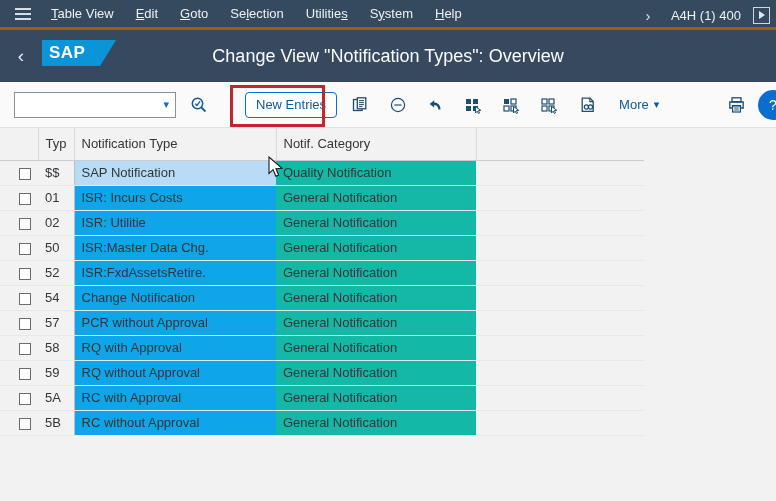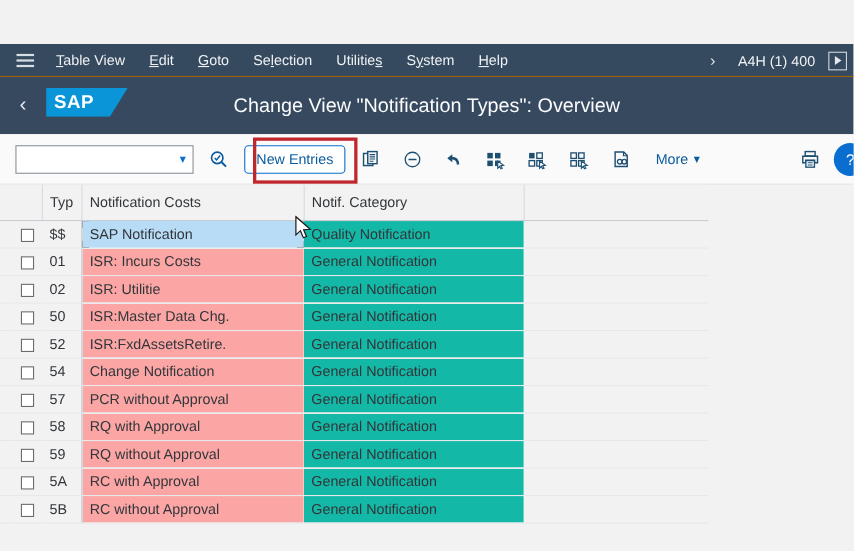--- a/index.html
+++ b/index.html
@@ -11,23 +11,22 @@
     font-family: "Liberation Sans", sans-serif;
     background: #f2f2f2;
   }
 
   
   .menubar {
     height: 30px;
     background: #354a5f;
     display: flex;
     align-items: center;
-    border-bottom: 1px solid #a16207;
+    border-bottom: 3px solid #a16207;
     position: relative;
-    margin-top: 40px;
   }
   .hamburger {
     width: 34px;
     height: 30px;
     display: flex;
     flex-direction: column;
     justify-content: center;
     align-items: center;
     gap: 3px;
     cursor: pointer;
@@ -179,20 +178,21 @@
     border: 1px solid #0a6ed1;
     border-radius: 4px;
     background: #fff;
     color: #0a5b9e;
     font-size: 13px;
     padding: 0 10px;
     display: flex;
     align-items: center;
     cursor: pointer;
     white-space: nowrap;
+    margin-left: 23px;
   }
   .highlight-box {
     position: absolute;
     left: 230px;
     top: 3px;
     width: 95px;
     height: 42px;
     border: 3px solid #c0272d;
     pointer-events: none;
     z-index: 6;
@@ -263,21 +263,21 @@
   .col-pad  { width: 12px; background: #f2f2f2; border-right: none !important; }
   .col-chk  { width: 26px; background: #f2f2f2; }
   .col-typ  { width: 36px; background: #f2f2f2; border-right: 1px solid #b9bec4 !important; }
   .col-name { width: 202px; background: #fff; }
   .col-cat  { width: 200px; background: #fff; }
   .col-rest { background: #f2f2f2; border-right: none !important; }
 
   td.c-pad  { background: #f2f2f2; border-bottom-color: #e0e2e4; }
   td.c-chk  { background: #f2f2f2; border-bottom-color: #e0e2e4; text-align: center; padding: 0; }
   td.c-typ  { background: #f2f2f2; border-right: 1px solid #b9bec4; border-bottom-color: #e0e2e4; }
-  td.c-name { background: #fca5a5; }
+  td.c-name { background: #0ea5e9; }
   td.c-cat  { background: #14b8a6; }
   td.c-rest { background: #f2f2f2; border-bottom-color: #e0e2e4; }
 
   .cbox {
     width: 12px; height: 12px;
     border: 1px solid #6a6d70;
     background: #fff;
     display: inline-block;
     vertical-align: middle;
     cursor: pointer;
@@ -471,21 +471,21 @@
       <col class="col-typ">
       <col class="col-name">
       <col class="col-cat">
       <col class="col-rest">
     </colgroup>
     <thead>
       <tr>
         <th class="col-pad"></th>
         <th class="col-chk"></th>
         <th>Typ</th>
-        <th>Notification Costs</th>
+        <th>Notification Type</th>
         <th>Notif. Category</th>
         <th class="col-rest"></th>
       </tr>
     </thead>
     <tbody>
         <tr>
           <td class="c-pad"></td>
           <td class="c-chk"><span class="cbox"></span></td>
           <td class="c-typ">$$</td>
           <td class="c-name sel">SAP Notification<span class="brk b1"></span><span class="brk b2"></span><span class="brk b3"></span><span class="brk b4"></span></td>

